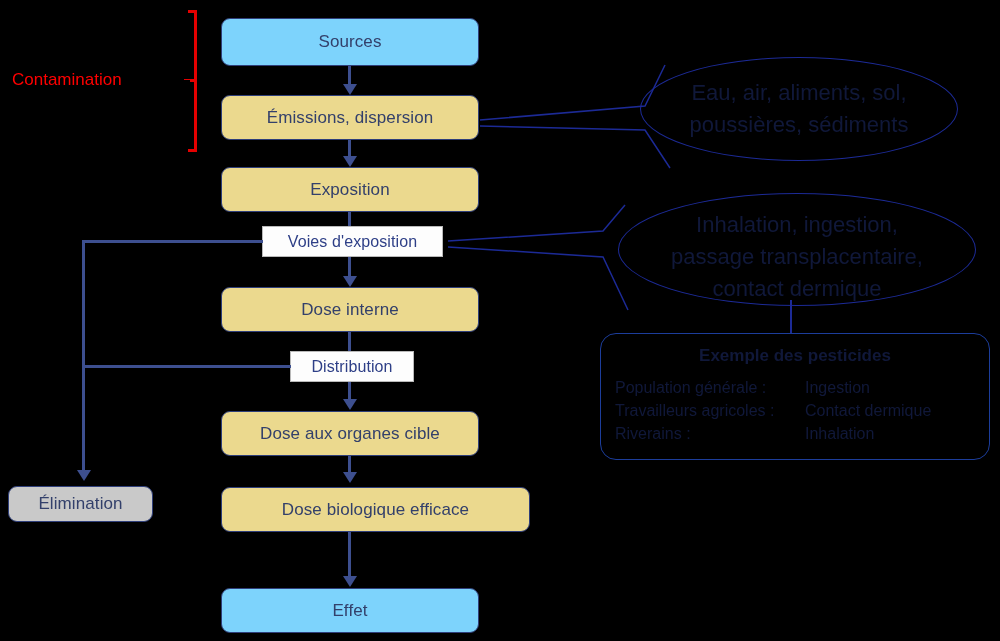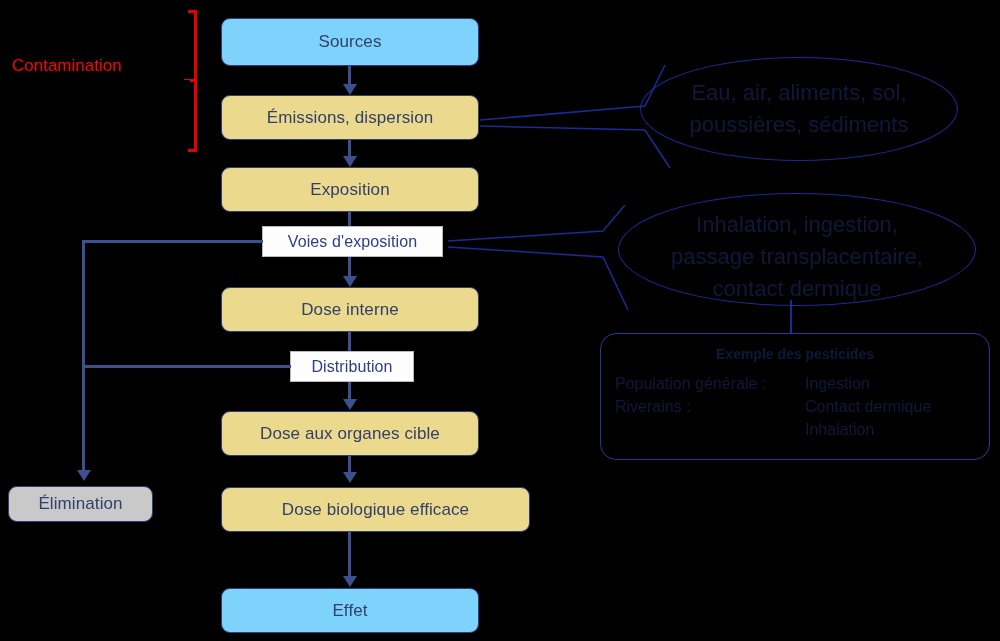--- a/index.html
+++ b/index.html
@@ -98,21 +98,21 @@
   #pesticide-box{
     position:absolute;
     border:1.5px solid #1c3d9b;
     border-radius:16px;
     box-sizing:border-box;
     background:transparent;
     color:#10183a;
   }
   #pesticide-title{
     text-align:center;
-    font-size:14px;
+    font-size:17px;
     font-weight:bold;
     margin-top:12px;
   }
   #pesticide-cols{
     display:flex;
     margin-top:10px;
     padding:0 14px;
     font-size:16px;
     line-height:1.45;
   }
@@ -124,21 +124,21 @@
 
 <div id="stage">
 
   <div id="bracket" style="left:188px;top:10px;width:16px;height:142px;">
     <div class="bv"></div>
     <div class="bt" style="top:0px;"></div>
     <div class="bt" style="top:69px;left:-4px;width:11px;"></div>
     <div class="bt" style="top:139px;"></div>
   </div>
   <div class="contam-rule" style="left:128px;top:80px;width:62px;"></div>
-  <div class="contam-label" style="left:12px;top:56px;text-align:center;">Contamination</div>
+  <div class="contam-label" style="left:12px;top:70px;text-align:center;">Contamination</div>
 
   <div class="node blue" style="left:221px;top:18px;width:258px;height:48px;">Sources</div>
 
   <div class="conn vline" style="left:348px;top:66px;height:21px;"></div>
   <div class="arrow-down" style="left:343px;top:84px;"></div>
 
   <div class="node yellow" style="left:221px;top:95px;width:258px;height:45px;">Émissions, dispersion</div>
 
   <div class="conn vline" style="left:348px;top:140px;height:20px;"></div>
   <div class="arrow-down" style="left:343px;top:156px;"></div>
@@ -197,20 +197,21 @@
     <span>Inhalation, ingestion, passage transplacentaire, contact dermique</span>
   </div>
 
   <div class="conn vline" style="left:790px;top:300px;width:2px;height:34px;background:#1c2a96;"></div>
 
   <div id="pesticide-box" style="left:600px;top:333px;width:390px;height:127px;">
     <div id="pesticide-title">Exemple des pesticides</div>
     <div id="pesticide-cols">
       <div class="col left">
         <div>Population générale :</div>
+        <div>Travailleurs agricoles :</div>
         <div>Riverains :</div>
       </div>
       <div class="col right">
         <div>Ingestion</div>
         <div>Contact dermique</div>
         <div>Inhalation</div>
       </div>
     </div>
   </div>
 

